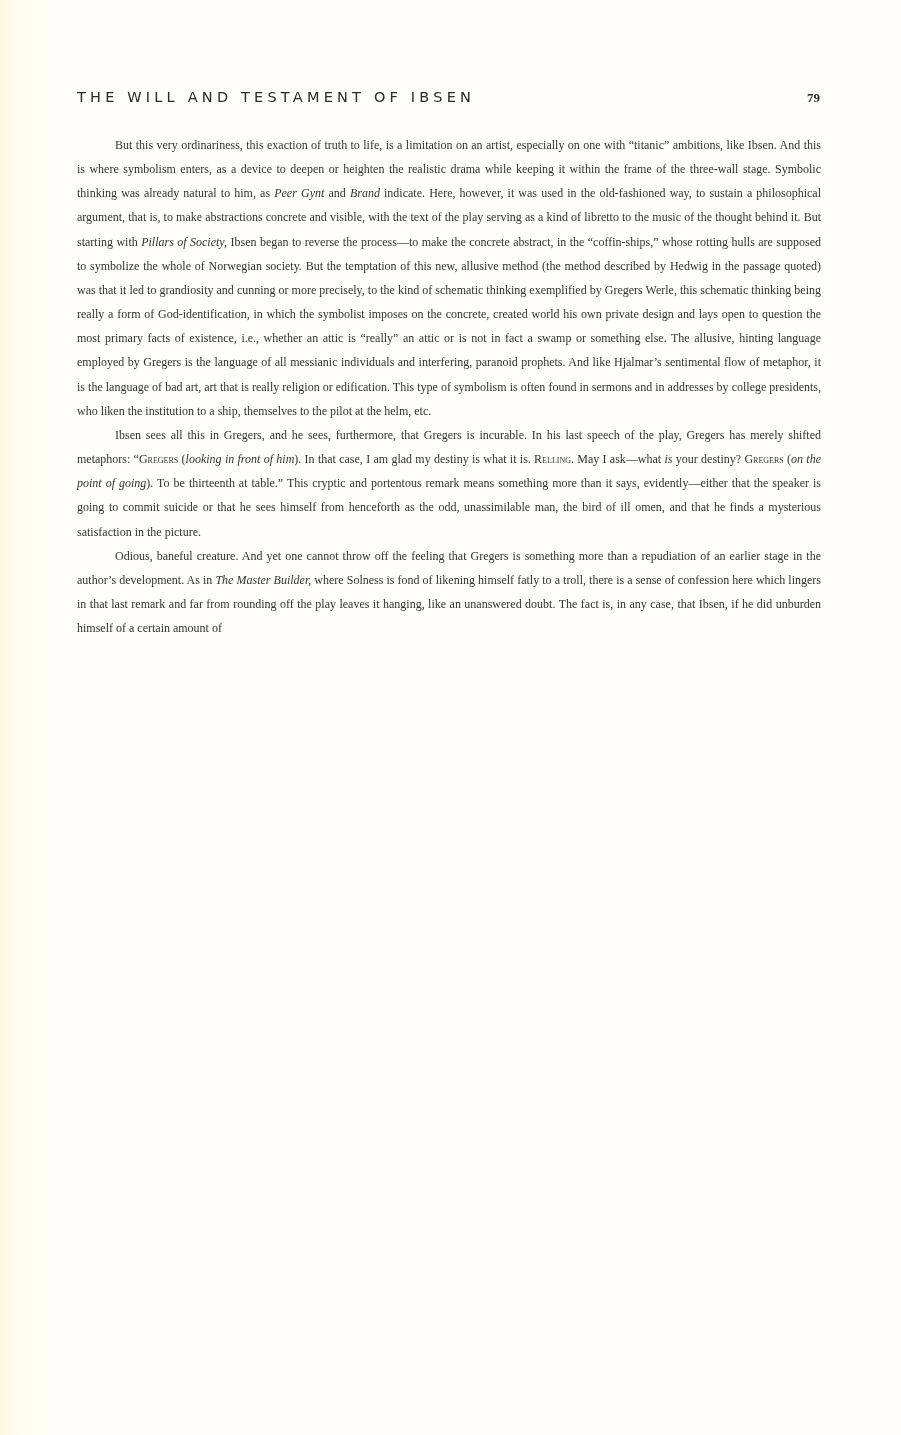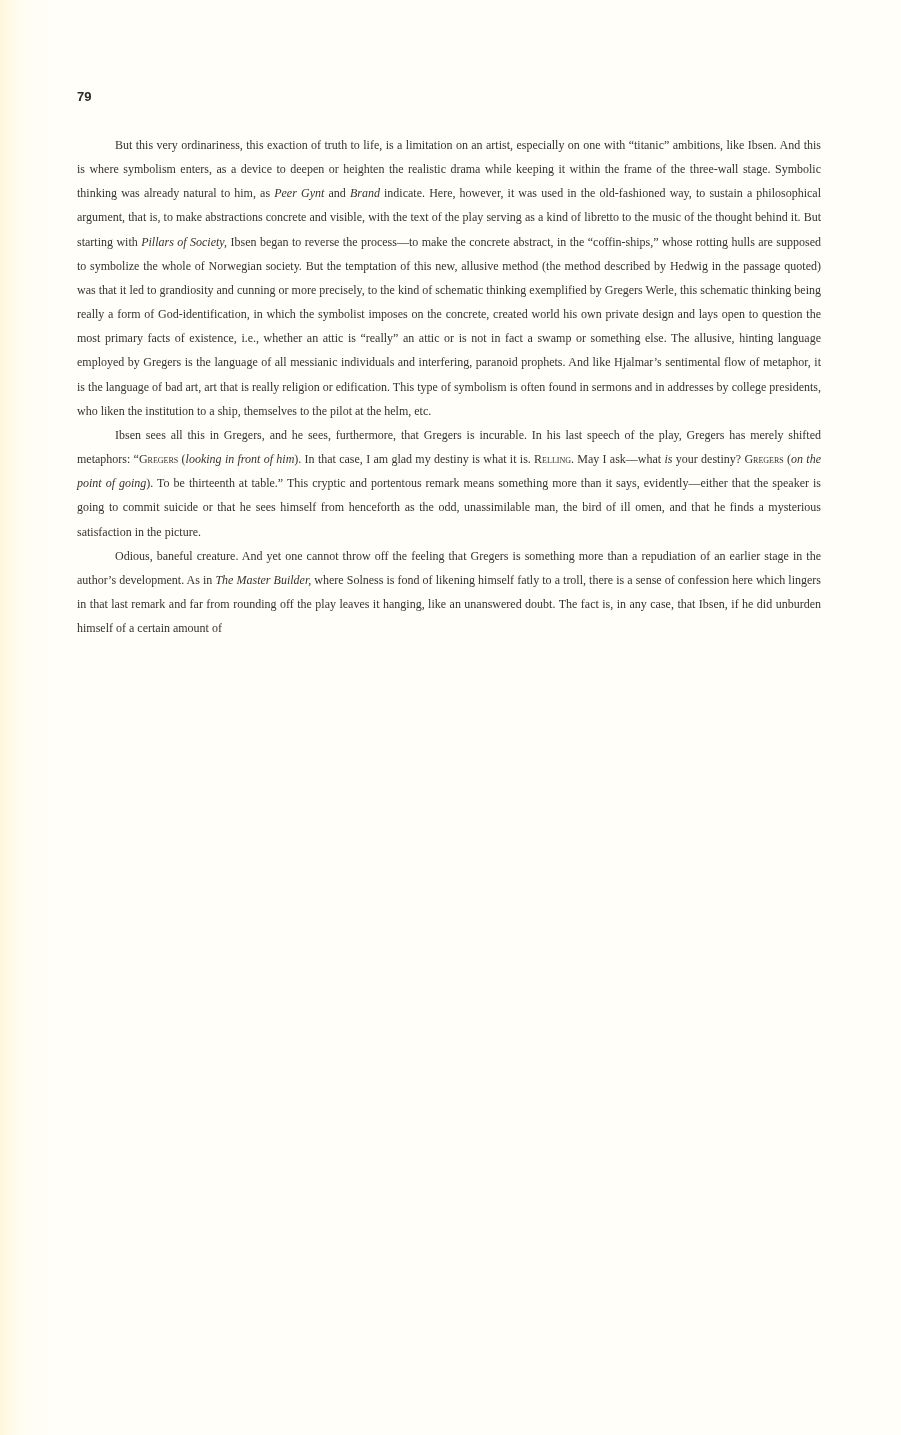--- a/index.html
+++ b/index.html
@@ -8,34 +8,35 @@
     background: linear-gradient(to right, #fdf7dc 0px, #fffdf2 20px, #fffef8 60px, #fffef9 100%);
     position: relative; overflow: hidden;
     color: #2e2b22;
   }
   .running-head {
     position: absolute; left: 77px; top: 89px; width: 743px;
     display: flex; justify-content: space-between; align-items: baseline;
     font-family: "DejaVu Sans", sans-serif;
     font-size: 14.5px; letter-spacing: 4.2px; color: #2a2a26;
   }
-  .running-head .pnum { letter-spacing: 0; font-weight: bold; font-size: 13px; font-family: Liberation Sans, sans-serif; text-align: center; }
+  .running-head .pnum { letter-spacing: 0; font-weight: bold; font-size: 13px; font-family: Liberation Serif, serif; text-align: center; }
   .body-text {
     position: absolute; left: 77px; top: 133px; width: 744px;
     font-family: "Liberation Serif", serif;
     font-size: 12px; line-height: 24.15px;
     text-align: justify; color: #35322a;
   }
   .body-text p { margin: 0; text-indent: 38px; }
   .sc { font-variant: small-caps; }
 </style>
 </head>
 <body>
 
 <div class="running-head">
+  <span>THE WILL AND TESTAMENT OF IBSEN</span>
   <span class="pnum">79</span>
 </div>
 
 <div class="body-text">
   <p><span>But this very ordinariness, this exaction of truth to life, is a limitation on an artist, especially on one with “titanic” ambitions, like Ibsen. And this is where symbolism enters, as a device to deepen or heighten the realistic drama while keeping it within the frame of the three-wall stage. Symbolic thinking was already natural to him, as </span><i>Peer Gynt</i><span> and </span><i>Brand</i><span> indicate. Here, however, it was used in the old-fashioned way, to sustain a philosophical argument, that is, to make abstractions concrete and visible, with the text of the play serving as a kind of libretto to the music of the thought behind it. But starting with </span><i>Pillars of Society,</i><span> Ibsen began to reverse the process—to make the concrete abstract, in the “coffin-ships,” whose rotting hulls are supposed to symbolize the whole of Norwegian society. But the temptation of this new, allusive method (the method described by Hedwig in the passage quoted) was that it led to grandiosity and cunning or more precisely, to the kind of schematic thinking exemplified by Gregers Werle, this schematic thinking being really a form of God-identification, in which the symbolist imposes on the concrete, created world his own private design and lays open to question the most primary facts of existence, i.e., whether an attic is “really” an attic or is not in fact a swamp or something else. The allusive, hinting language employed by Gregers is the language of all messianic individuals and interfering, paranoid prophets. And like Hjalmar’s sentimental flow of metaphor, it is the language of bad art, art that is really religion or edification. This type of symbolism is often found in sermons and in addresses by college presidents, who liken the institution to a ship, themselves to the pilot at the helm, etc.</span></p>
   <p><span>Ibsen sees all this in Gregers, and he sees, furthermore, that Gregers is incurable. In his last speech of the play, Gregers has merely shifted metaphors: “</span><span class="sc">Gregers</span><span> (</span><i>looking in front of him</i><span>). In that case, I am glad my destiny is what it is. </span><span class="sc">Relling</span><span>. May I ask—what </span><i>is</i><span> your destiny? </span><span class="sc">Gregers</span><span> (</span><i>on the point of going</i><span>). To be thirteenth at table.” This cryptic and portentous remark means something more than it says, evidently—either that the speaker is going to commit suicide or that he sees himself from henceforth as the odd, unassimilable man, the bird of ill omen, and that he finds a mysterious satisfaction in the picture.</span></p>
   <p><span>Odious, baneful creature. And yet one cannot throw off the feeling that Gregers is something more than a repudiation of an earlier stage in the author’s development. As in </span><i>The Master Builder,</i><span> where Solness is fond of likening himself fatly to a troll, there is a sense of confession here which lingers in that last remark and far from rounding off the play leaves it hanging, like an unanswered doubt. The fact is, in any case, that Ibsen, if he did unburden himself of a certain amount of</span></p>
 </div>
 
 </body></html>

